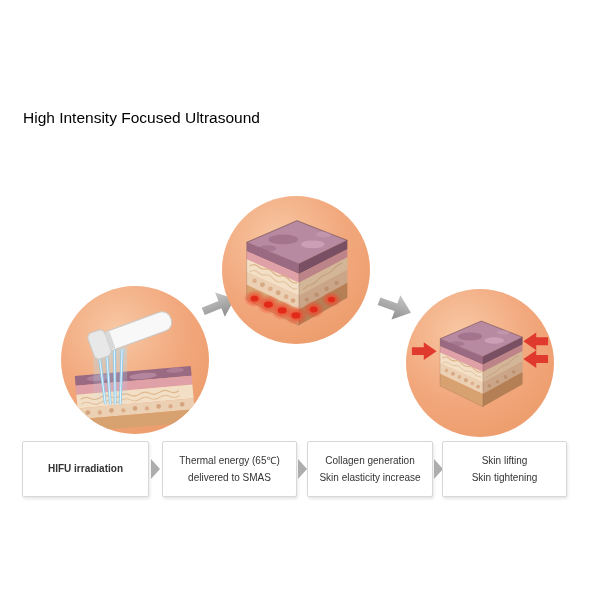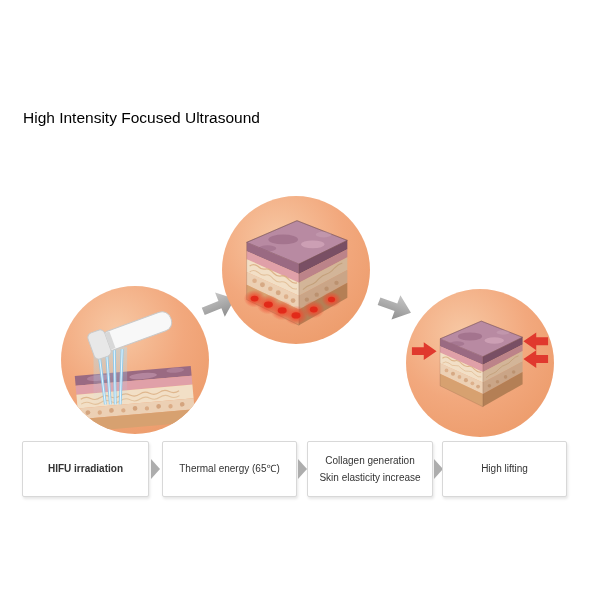--- a/index.html
+++ b/index.html
@@ -224,33 +224,35 @@
       <span>HIFU irradiation</span>
       <span></span>
     </div>
     <div class="flow-chevron chev-1">
       <svg viewBox="0 0 9 20">
           <polygon points="0,0 9,10 0,20" fill="#adadad"></polygon>
         </svg>
     </div>
     <div class="flow-box box-2">
       <span>Thermal energy (65℃)</span>
+      <span>delivered to SMAS</span>
     </div>
     <div class="flow-chevron chev-2">
       <svg viewBox="0 0 9 20">
           <polygon points="0,0 9,10 0,20" fill="#adadad"></polygon>
         </svg>
     </div>
     <div class="flow-box box-3">
       <span>Collagen generation</span>
       <span>Skin elasticity increase</span>
     </div>
     <div class="flow-chevron chev-3">
       <svg viewBox="0 0 9 20">
           <polygon points="0,0 9,10 0,20" fill="#adadad"></polygon>
         </svg>
     </div>
     <div class="flow-box box-4">
-      <span>High lifting</span>
+      <span>Skin lifting</span>
+      <span>Skin tightening</span>
     </div>
   </div>
 
 </div>
 
 </body></html>

